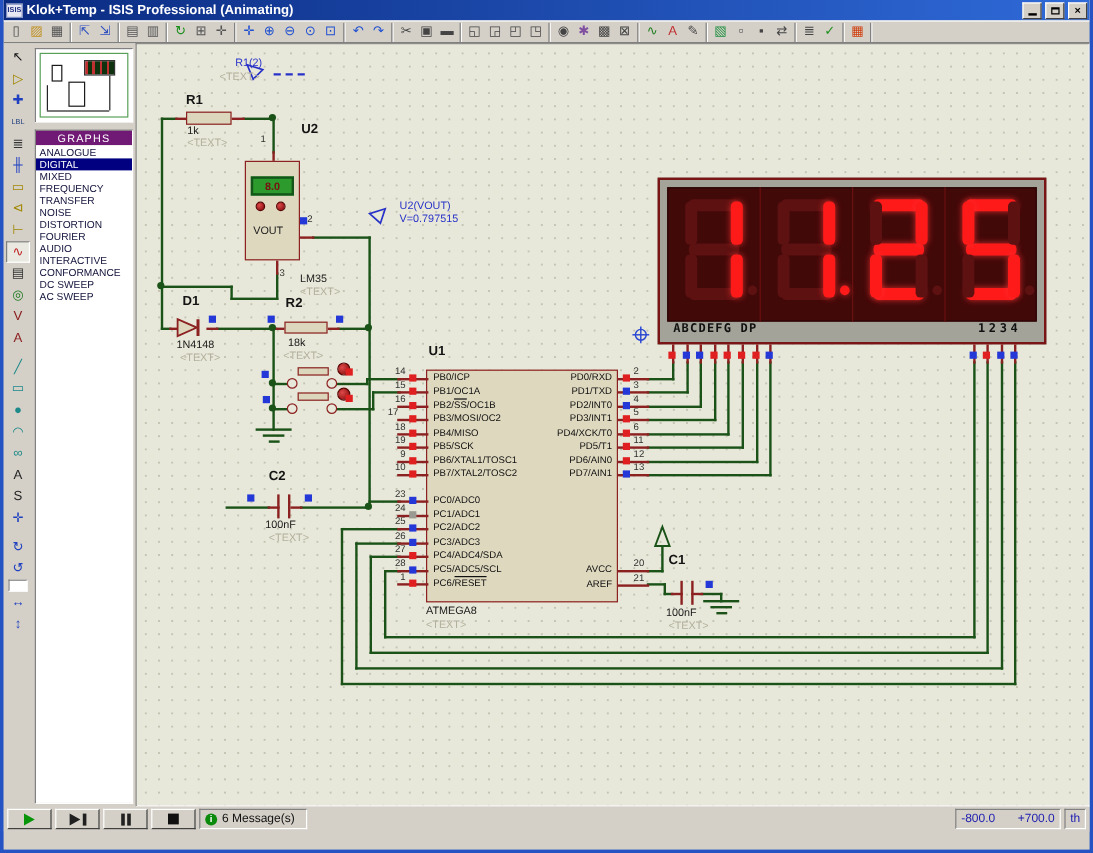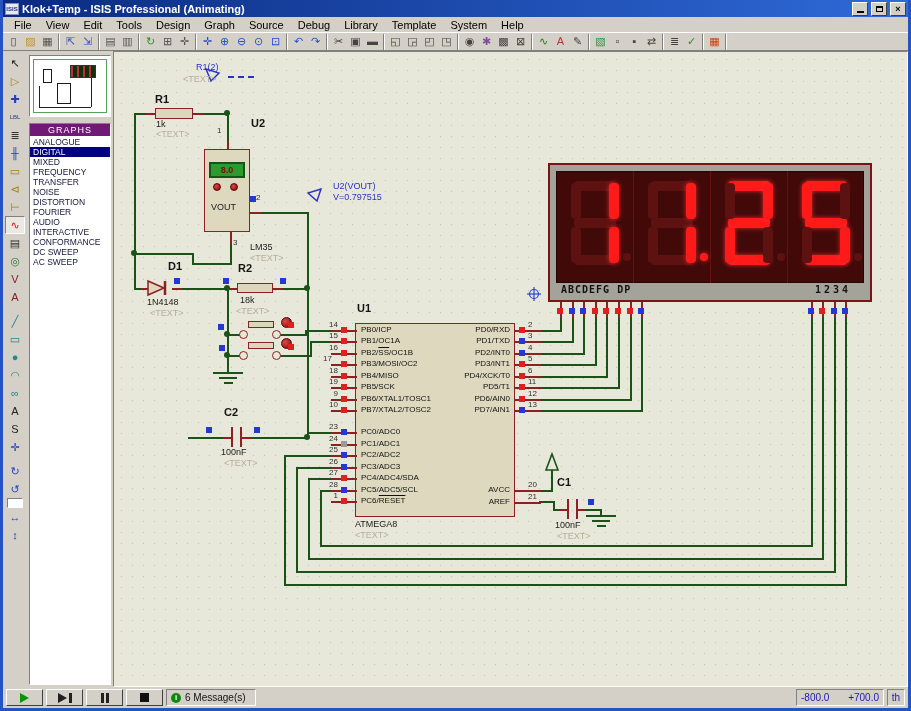--- a/index.html
+++ b/index.html
@@ -99,34 +99,20 @@
     <div class="app-icon">ISIS</div>
     <div class="title-text">Klok+Temp - ISIS Professional (Animating)</div>
     <div class="tbtn">
         <div class="min-glyph"></div>
       </div>
     <div class="tbtn">
         <div class="res-glyph"></div>
       </div>
     <div class="tbtn">×</div>
   </div>
-  <div class="menubar" id="menubar">
-      <div class="menu-item">File</div>
-      <div class="menu-item">View</div>
-      <div class="menu-item">Edit</div>
-      <div class="menu-item">Tools</div>
-      <div class="menu-item">Design</div>
-      <div class="menu-item">Graph</div>
-      <div class="menu-item">Source</div>
-      <div class="menu-item">Debug</div>
-      <div class="menu-item">Library</div>
-      <div class="menu-item">Template</div>
-      <div class="menu-item">System</div>
-      <div class="menu-item">Help</div>
-    </div>
   <div class="toolbar" id="toolbar">
       <div class="tb-group">
         <div class="tb-btn" style="color: rgb(68, 68, 68);">▯</div>
         <div class="tb-btn" style="color: rgb(192, 144, 32);">▨</div>
         <div class="tb-btn" style="color: rgb(85, 85, 85);">▦</div>
       </div>
       <div class="tb-sep"></div>
       <div class="tb-group">
         <div class="tb-btn" style="color: rgb(48, 80, 192);">⇱</div>
         <div class="tb-btn" style="color: rgb(48, 80, 192);">⇲</div>
@@ -568,21 +554,21 @@
           <div class="lbl val" style="left: 42px; top: 67px;">1k</div>
           <div class="lbl ph" style="left: 42px; top: 77px;">&lt;TEXT&gt;</div>
           <div class="lbl ref" style="left: 137px; top: 65px;">U2</div>
           <div class="lbl pnum" style="left: 103px; top: 74px;">1</div>
           <div class="lbl pnum" style="left: 142px; top: 141px;">2</div>
           <div class="lbl pnum" style="left: 119px; top: 186px;">3</div>
           <div class="lbl probe" style="left: 219px; top: 129px;">U2(VOUT)</div>
           <div class="lbl probe" style="left: 219px; top: 140px;">V=0.797515</div>
           <div class="lbl val" style="left: 136px; top: 190px;">LM35</div>
           <div class="lbl ph" style="left: 136px; top: 201px;">&lt;TEXT&gt;</div>
-          <div class="lbl ref" style="left: 54px; top: 208px;">D1</div>
+          <div class="lbl ref" style="left: 38px; top: 208px;">D1</div>
           <div class="lbl val" style="left: 33px; top: 245px;">1N4148</div>
           <div class="lbl ph" style="left: 36px; top: 256px;">&lt;TEXT&gt;</div>
           <div class="lbl ref" style="left: 124px; top: 210px;">R2</div>
           <div class="lbl val" style="left: 126px; top: 243px;">18k</div>
           <div class="lbl ph" style="left: 122px; top: 254px;">&lt;TEXT&gt;</div>
           <div class="lbl ref" style="left: 110px; top: 354px;">C2</div>
           <div class="lbl val" style="left: 107px; top: 395px;">100nF</div>
           <div class="lbl ph" style="left: 110px; top: 406px;">&lt;TEXT&gt;</div>
           <div class="lbl ref" style="left: 243px; top: 250px;">U1</div>
           <div class="lbl val" style="left: 241px; top: 467px;">ATMEGA8</div>

